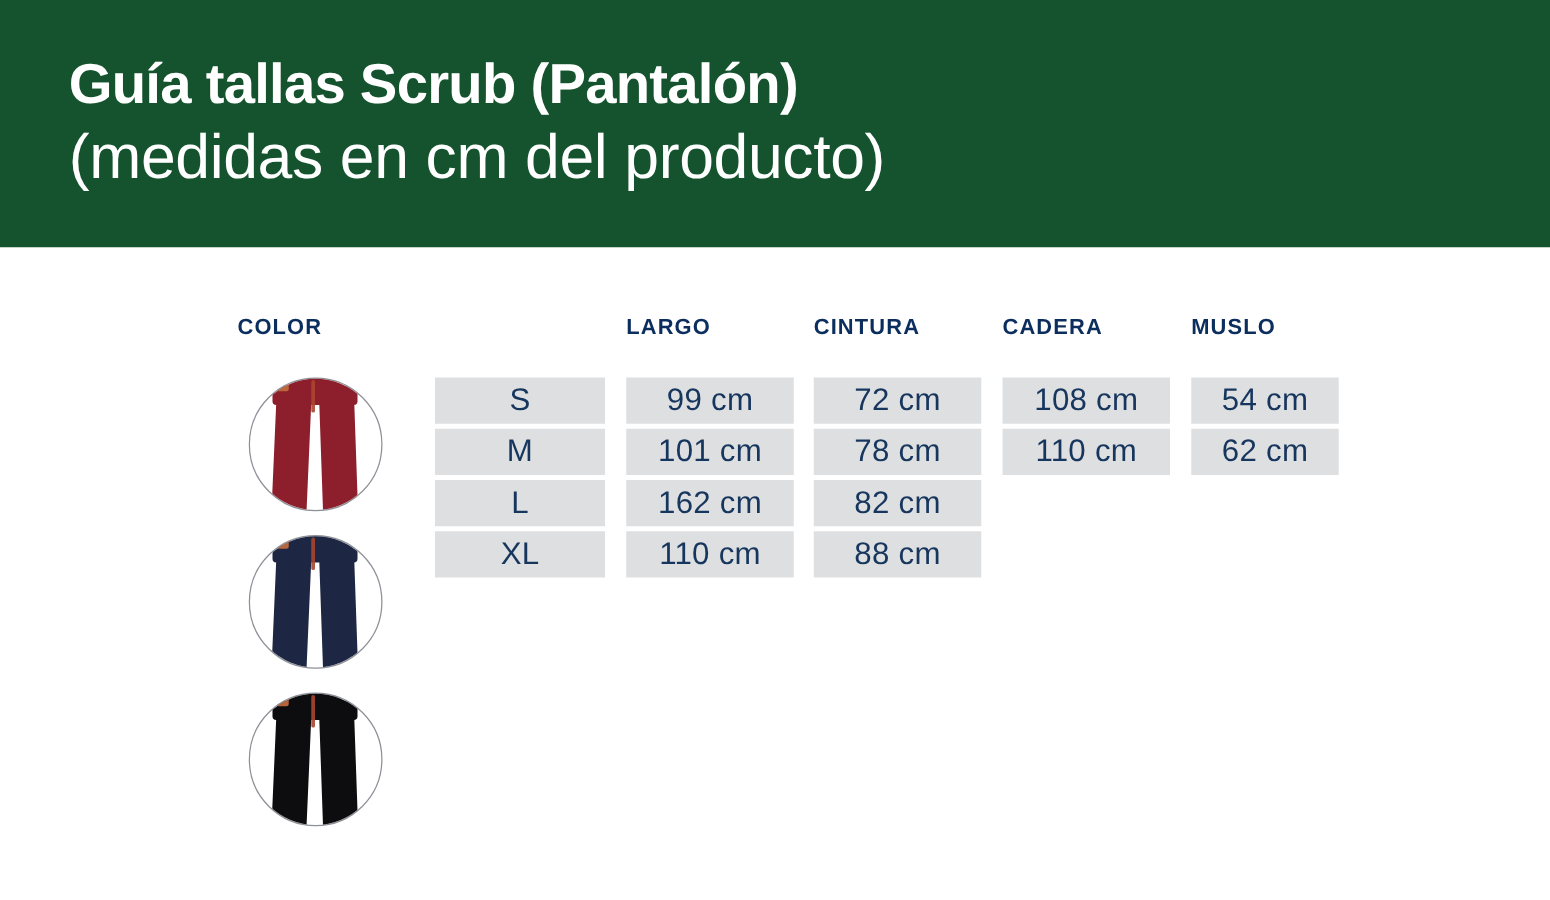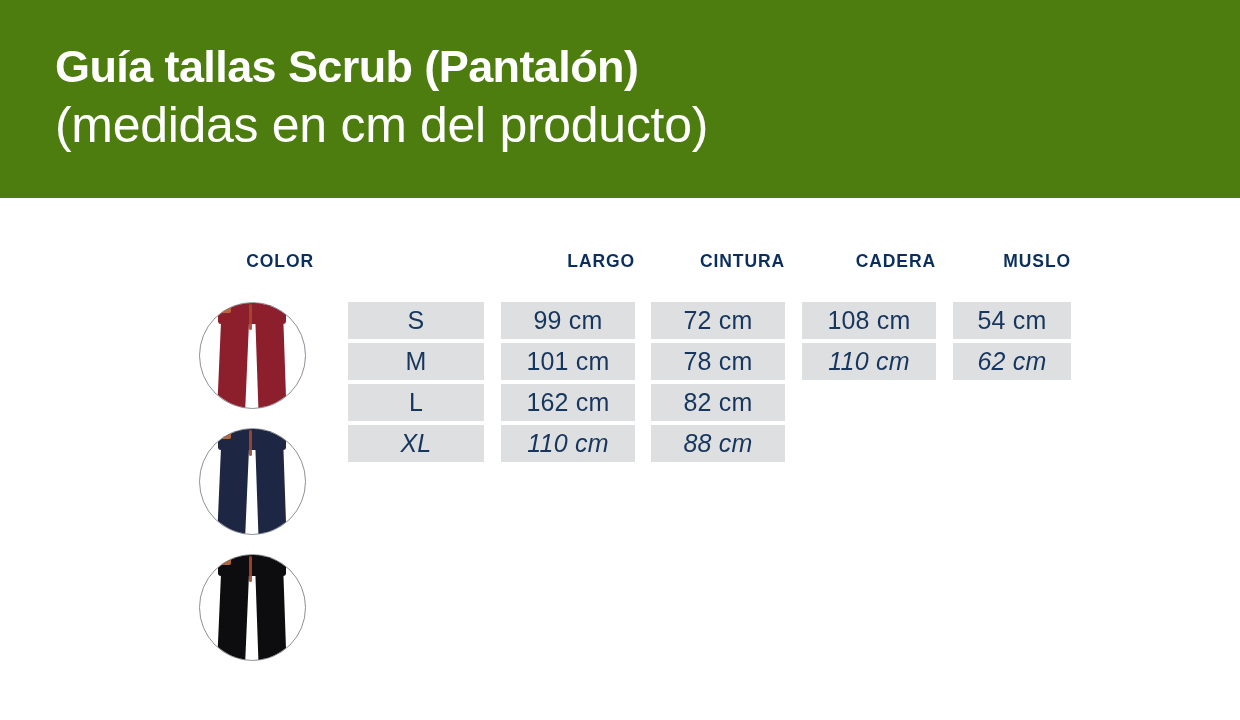--- a/index.html
+++ b/index.html
@@ -17,21 +17,21 @@
     background: #ffffff;
   }
 
   
   .banner {
     position: absolute;
     left: 0;
     top: 0;
     width: 1240px;
     height: 198px;
-    background: #4d7c0f;
+    background: #14532d;
     box-sizing: border-box;
     padding: 0 0 0 55px;
     display: flex;
     flex-direction: column;
     justify-content: center;
   }
   .banner-title {
     color: #ffffff;
     font-size: 45px;
     font-weight: 700;
@@ -62,21 +62,21 @@
   
   .col-headers {
     position: absolute;
     top: 52px;
     left: 0;
     width: 1240px;
     height: 52px;
   }
   .col-head {
     position: absolute;
-    text-align: right;
+    text-align: left;
     color: #0B2E5E;
     font-size: 17.5px;
     font-weight: 700;
     letter-spacing: 0.9px;
     line-height: 1.28;
     top: 0;
   }
 
   
   .c-color  { left: 190px; width: 124px; }
@@ -167,21 +167,21 @@
     margin-bottom: 4px;
     display: flex;
     align-items: center;
     justify-content: center;
     color: #17365D;
     font-size: 25px;
     font-weight: 400;
     letter-spacing: 0.2px;
     box-sizing: border-box;
   }
-  .cell:last-child { margin-bottom: 17px; font-style: italic; }
+  .cell:last-child { margin-bottom: 17px; }
 </style>
 </head>
 <body>
 
 <div class="banner">
   <div class="banner-title">Guía tallas Scrub (Pantalón)</div>
   <div class="banner-subtitle">(medidas en cm del producto)</div>
 </div>
 
 <div class="table-wrap">

